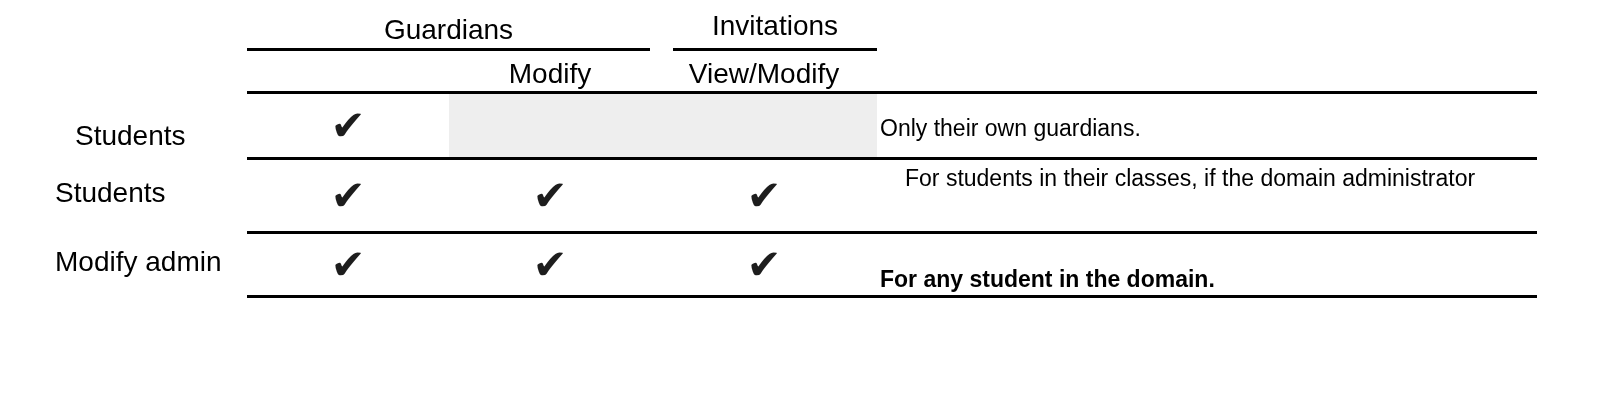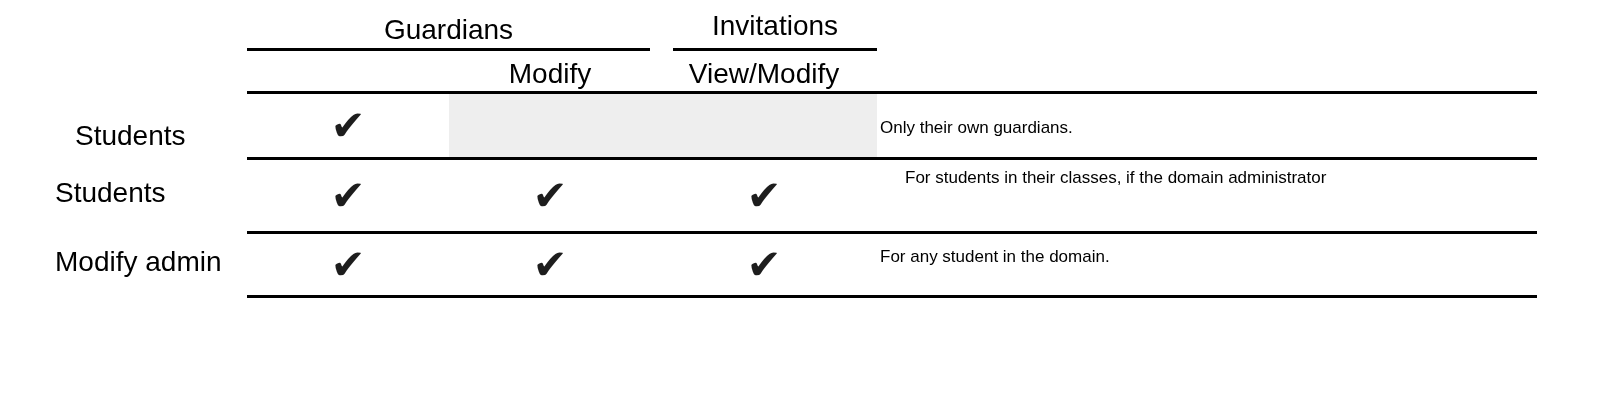--- a/index.html
+++ b/index.html
@@ -48,21 +48,21 @@
   .cell-w3 { width: 226px; }
   .check {
     font-size: 42px;
     line-height: 42px;
     color: #1d1d1d;
   }
   .note {
     position: absolute;
     left: 880px;
     width: 668px;
-    font-size: 17px;
+    font-size: 23px;
     line-height: 32px;
   }
   .note div { white-space: nowrap; }
 </style>
 </head>
 <body>
 
 <div class="canvas">
 
   <div class="txt center" style="left:247px; top:16px; width:403px;">Guardians</div>
@@ -113,19 +113,19 @@
     <div class="check-cell cell-w1">
       <span class="check">✔</span>
     </div>
     <div class="check-cell cell-w2">
       <span class="check">✔</span>
     </div>
     <div class="check-cell cell-w3">
       <span class="check">✔</span>
     </div>
   </div>
-  <div class="note" style="top:241px;">
+  <div class="note" style="top:263px;font-weight:bold;">
     <div>For any student in the domain.</div>
   </div>
   <div class="rule rule-long" style="top:295px;"></div>
 
 
 </div>
 
 </body></html>

